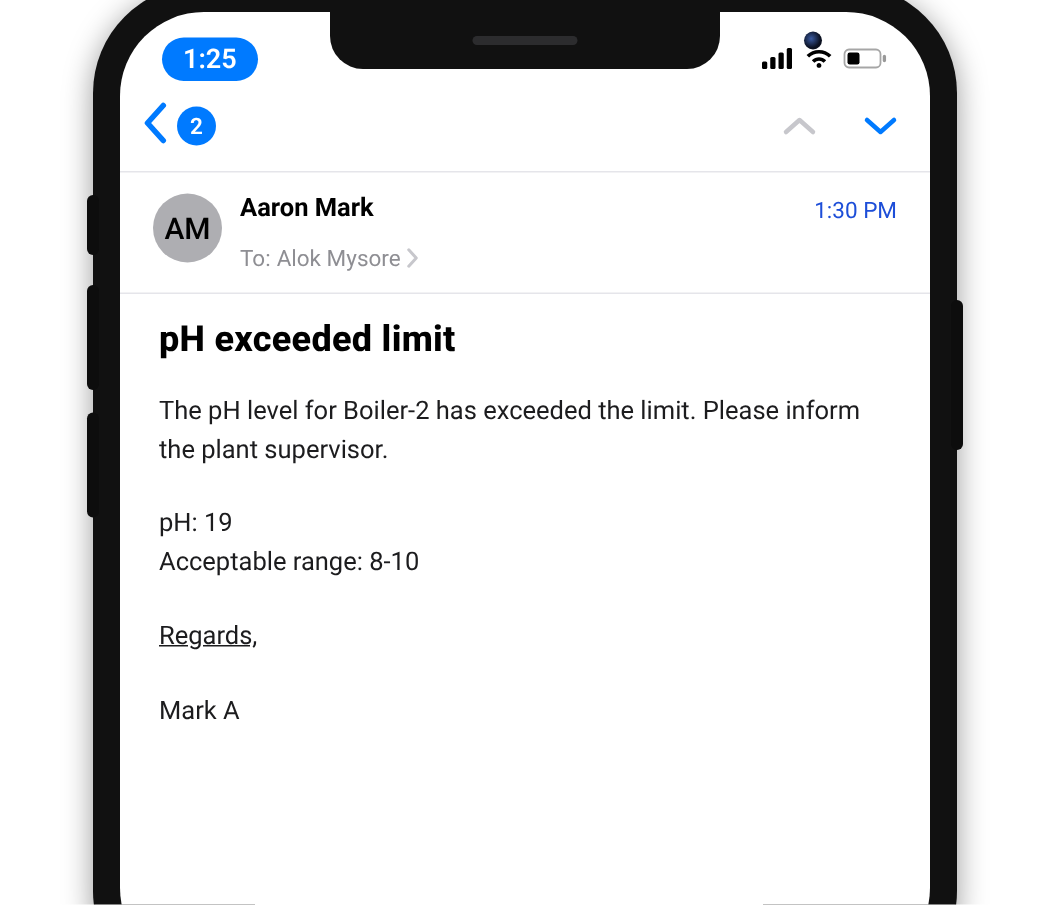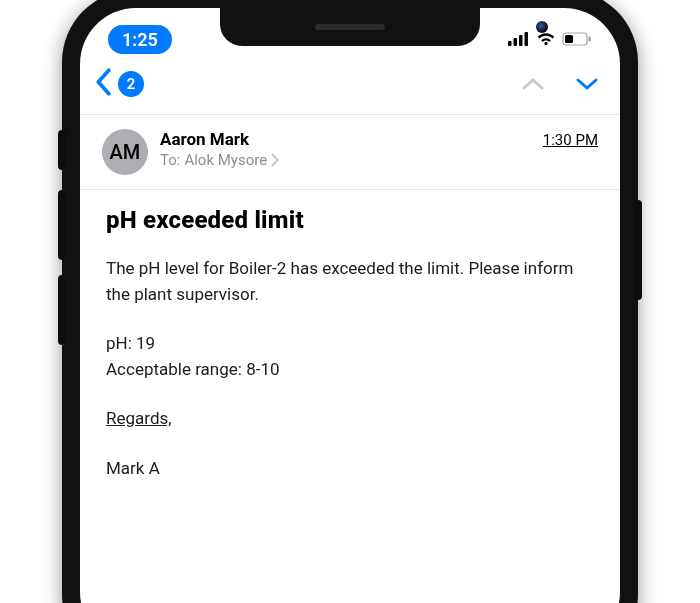--- a/index.html
+++ b/index.html
@@ -120,25 +120,25 @@
     width:46px; height:46px; border-radius:50%;
     background:#aeaeb2;
     color:#000000;
     font-size:20px;
     font-weight:500;
     display:flex; align-items:center; justify-content:center;
     flex:none;
   }
   .msg-meta { flex:1; }
   .sender-name { font-weight:700; font-size:17px; color:#000; }
-  .recip-line { font-size:15px; color:#8e8e93; display:flex; align-items:center; gap:4px; margin-top:2px;}
+  .recip-line { font-size:15px; color:#8e8e93; display:flex; align-items:center; gap:4px; margin-top:14px;}
   .recip-label { color:#8e8e93; }
   .recip-name { color:#8e8e93; }
   .detail-chevron { color:#c7c7cc; display:flex; align-items:center; }
-  .msg-time { font-size:15px; color:#000000; white-space:nowrap; margin-top:2px;text-decoration:underline;}
+  .msg-time { font-size:15px; color:#1d4ed8; white-space:nowrap; margin-top:2px;}
 
   .message-body {
     padding: 16px 26px;
   }
   .subject {
     font-size:24px;
     font-weight:800;
     color:#000;
     margin-bottom: 22px;
     letter-spacing: 0.2px;

